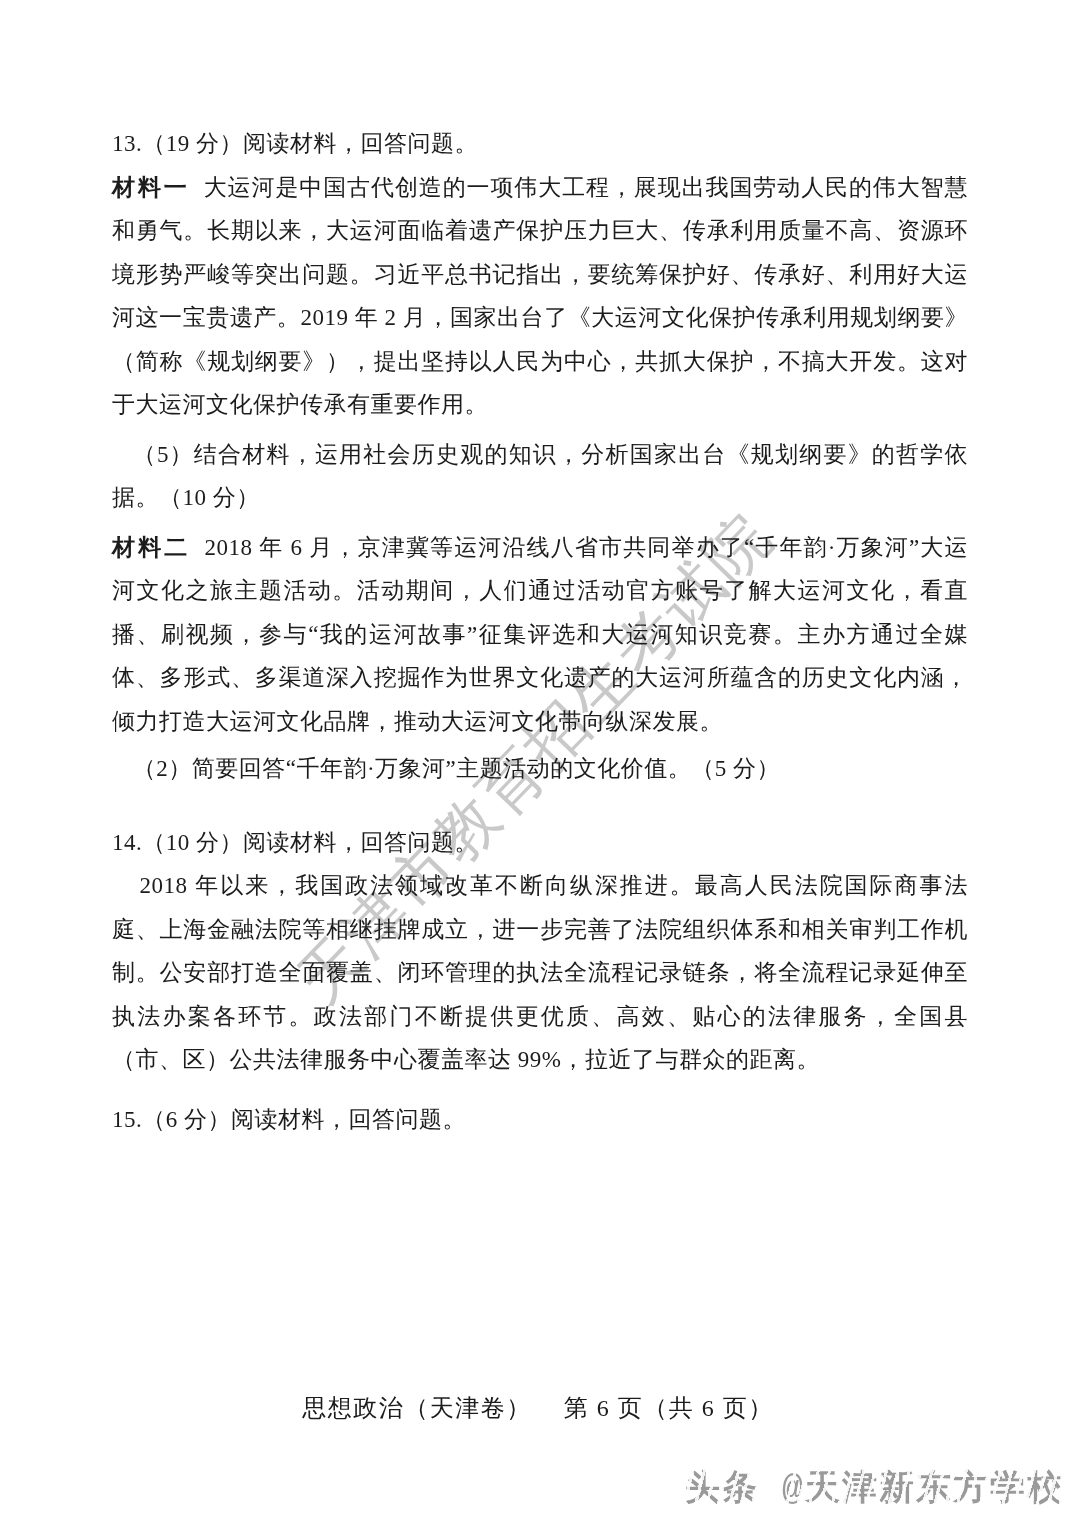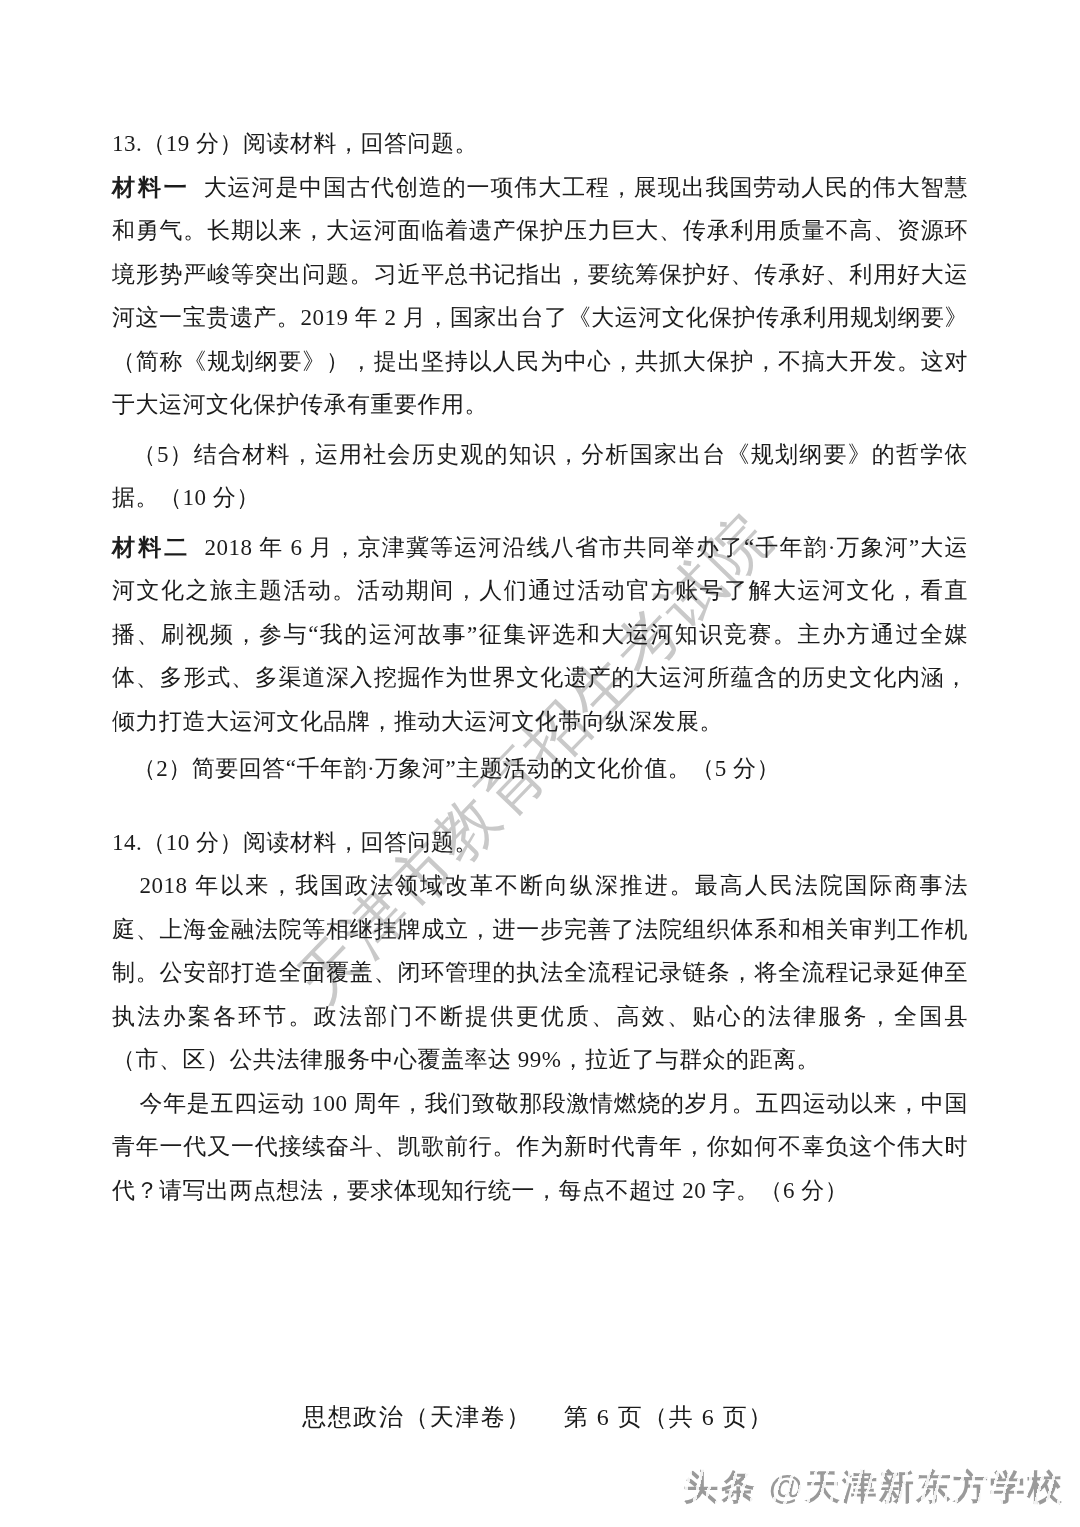--- a/index.html
+++ b/index.html
@@ -54,28 +54,27 @@
   .mt16 { margin-top: 16px !important; }
   .footer {
     position: absolute;
     left: 0;
     right: 4px;
     top: 1392px;
     text-align: center;
     font-size: 24px;
     letter-spacing: 1.5px;
     z-index: 1;
-    margin-top: 9px;
   }
   .footer .subject { margin-right: 32px; }
   .watermark-corner {
     position: absolute;
     right: 16px;
     top: 1464px;
-    font-family: Liberation Sans, sans-serif;
+    font-family: Liberation Mono, monospace;
     font-weight: bold;
     font-size: 35px;
     letter-spacing: 2px;
     white-space: nowrap;
     color: #a8a8a8;
     background: repeating-linear-gradient(105deg, #9a9a9a 0 8px, #f2f2f2 8px 11px);
     -webkit-background-clip: text;
     background-clip: text;
     -webkit-text-fill-color: transparent;
     z-index: 2;
@@ -99,22 +98,22 @@
 
     <p class="mt6"><b class="material-label">材料二</b><span>2018 年 6 月，京津冀等运河沿线八省市共同举办了“千年韵·万象河”大运河文化之旅主题活动。活动期间，人们通过活动官方账号了解大运河文化，看直播、刷视频，参与“我的运河故事”征集评选和大运河知识竞赛。主办方通过全媒体、多形式、多渠道深入挖掘作为世界文化遗产的大运河所蕴含的历史文化内涵，倾力打造大运河文化品牌，推动大运河文化带向纵深发展。</span></p>
 
     <p class="sub-question mt4">（2）简要回答“千年韵·万象河”主题活动的文化价值。（5 分）</p>
 
     <p class="mt30">14.（10 分）阅读材料，回答问题。</p>
 
     <p class="body-para">2018 年以来，我国政法领域改革不断向纵深推进。最高人民法院国际商事法庭、上海金融法院等相继挂牌成立，进一步完善了法院组织体系和相关审判工作机制。公安部打造全面覆盖、闭环管理的执法全流程记录链条，将全流程记录延伸至执法办案各环节。政法部门不断提供更优质、高效、贴心的法律服务，全国县（市、区）公共法律服务中心覆盖率达 99%，拉近了与群众的距离。</p>
 
 
+    <p class="mt16">15.（6 分）阅读材料，回答问题。</p>
 
-    <p class="body-para">今年是五四运动 100 周年，我们致敬那段激情燃烧的岁月。五四运动以来，中国青年一代又一代接续奋斗、凯歌前行。作为新时代青年，你如何不辜负这个伟大时代？请写出两点想法，要求体现知行统一，每点不超过 20 字。（6 分）</p>
 
   </div>
 
   <div class="footer">
     <span class="subject">思想政治（天津卷）</span><span>第 6 页（共 6 页）</span>
   </div>
 
   <div class="watermark-corner">头条 @天津新东方学校</div>
 
 </div>

